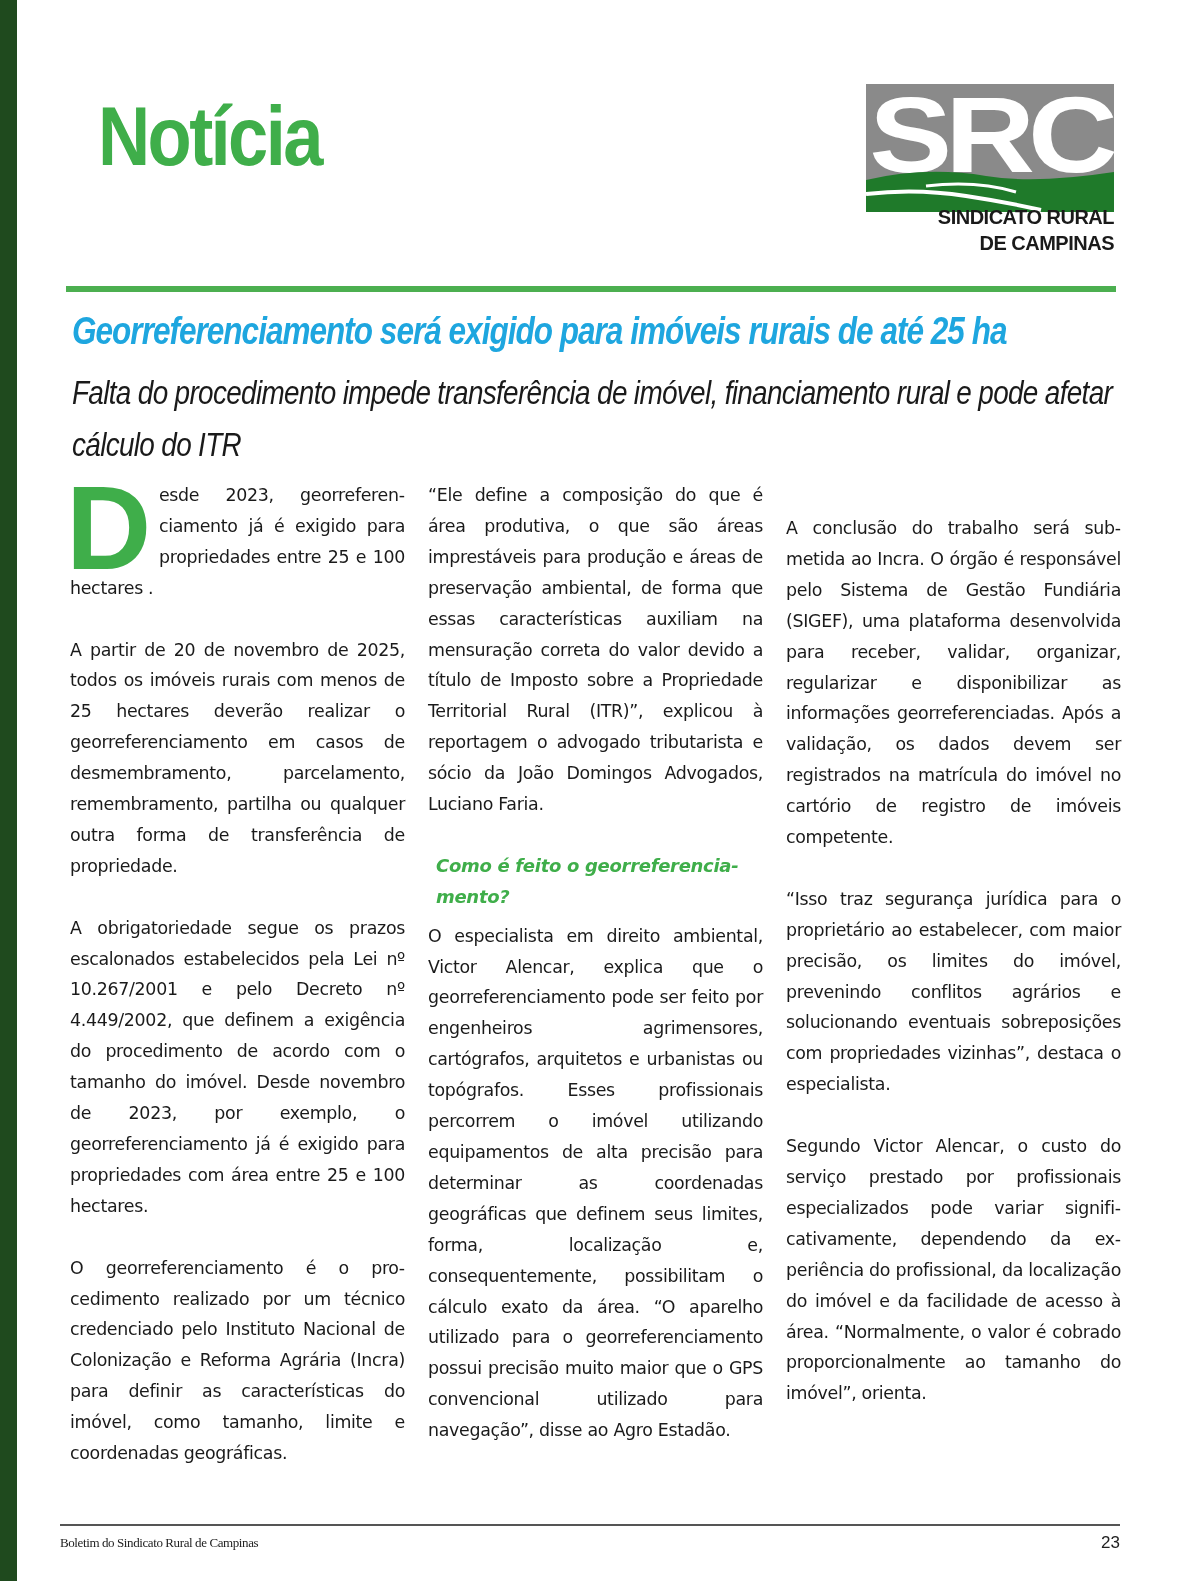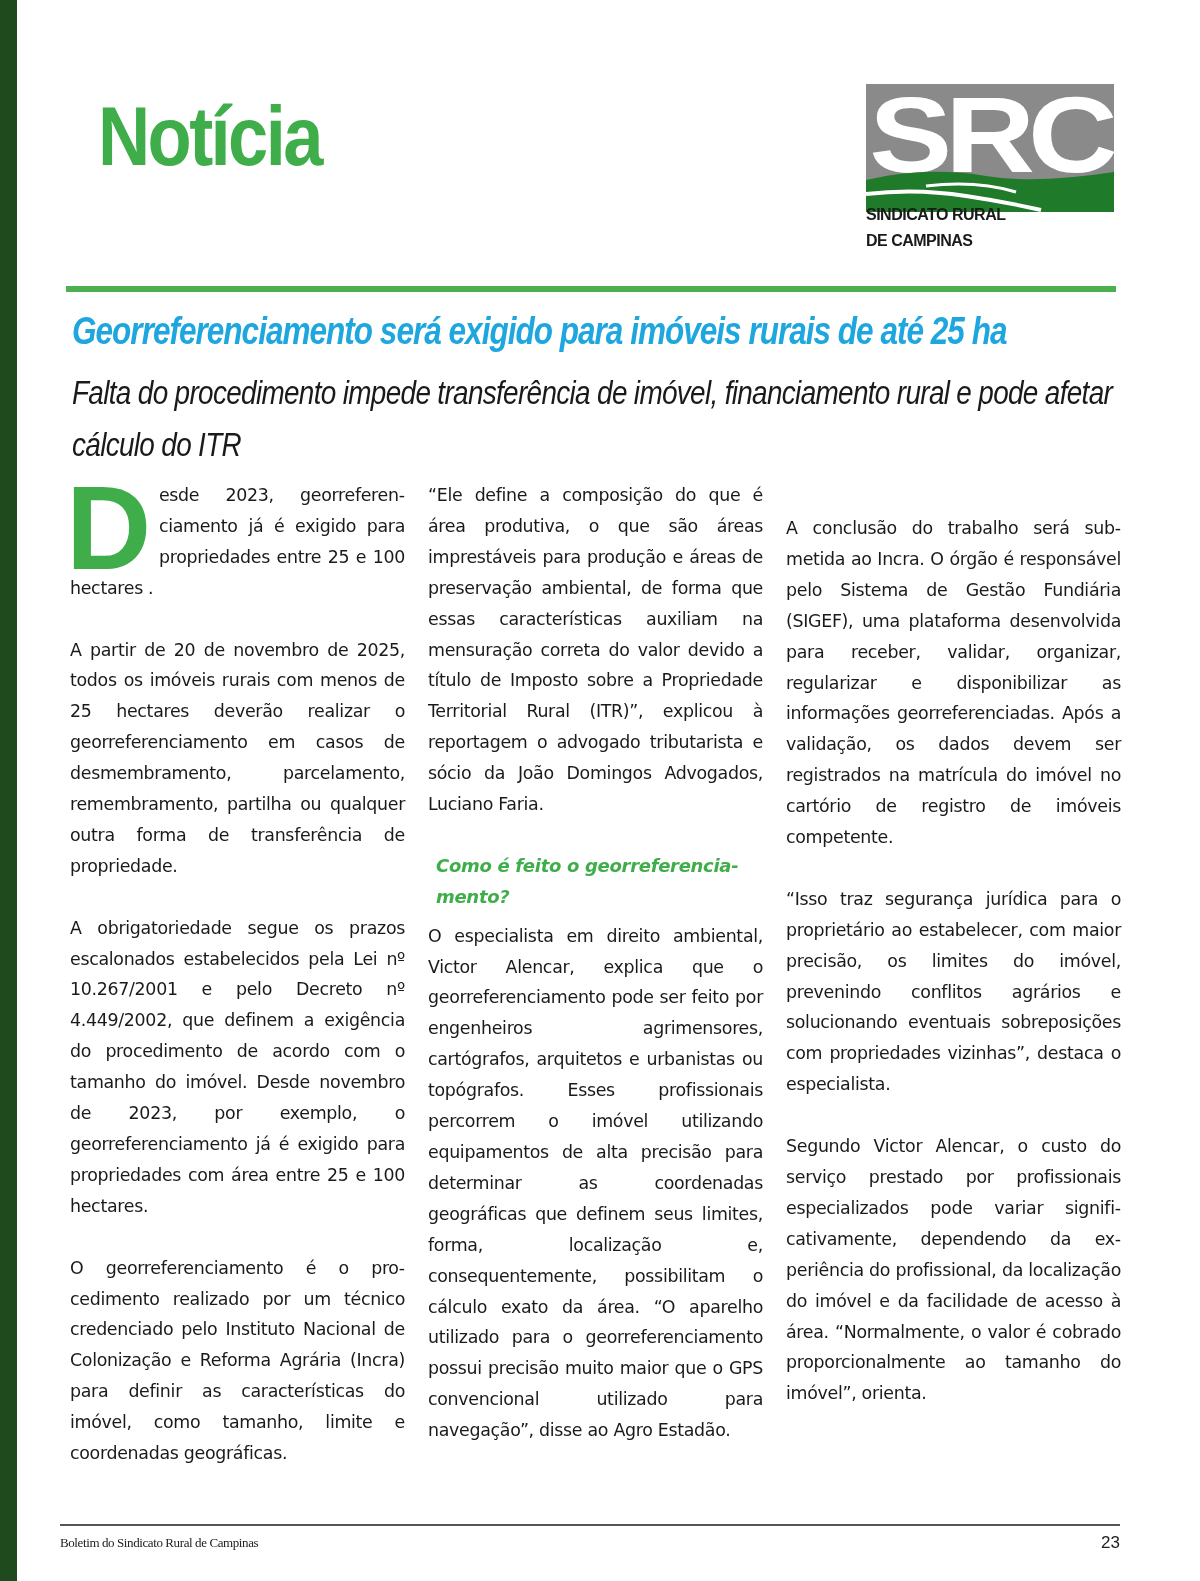--- a/index.html
+++ b/index.html
@@ -18,22 +18,22 @@
   }
   .logo { position: absolute; left: 866px; top: 84px; width: 208px; height: 180px; }
   .logo-top { position: absolute; left: 0; top: 0; width: 248px; height: 100px; background: #8a8a8a; overflow: hidden; }
   .logo-letters {
     position: absolute; left: 0; top: -12px; width: 248px; text-align: center;
     font-family: "Liberation Sans", sans-serif; font-weight: bold; font-size: 108px; letter-spacing: -6px;
     color: #ffffff; transform: scaleX(1.15); transform-origin: center top;
   }
   .logo-fields { position: absolute; left: 0; top: 82px; width: 248px; height: 56px; }
   .logo-line {
-    position: absolute; left: 0; width: 248px; text-align: left;
-    font-family: "Liberation Sans", sans-serif; font-weight: bold; font-size: 16px;
+    position: absolute; left: 0; width: 248px; text-align: right;
+    font-family: "Liberation Sans", sans-serif; font-weight: bold; font-size: 20px;
     color: #1a1a1a; letter-spacing: -0.5px;
   }
   .logo-line.l1 { top: 122px; }
   .logo-line.l2 { top: 148px; }
   .green-rule { position: absolute; left: 66px; top: 286px; width: 1050px; height: 6px; background: #4caf50; }
   .headline {
     position: absolute; left: 72px; top: 310px; white-space: nowrap;
     font-family: "Liberation Sans", sans-serif; font-weight: bold; font-style: italic;
     font-size: 38px; color: #1ea6df; letter-spacing: -1.2px;
     transform: scaleX(0.83); transform-origin: left top;

